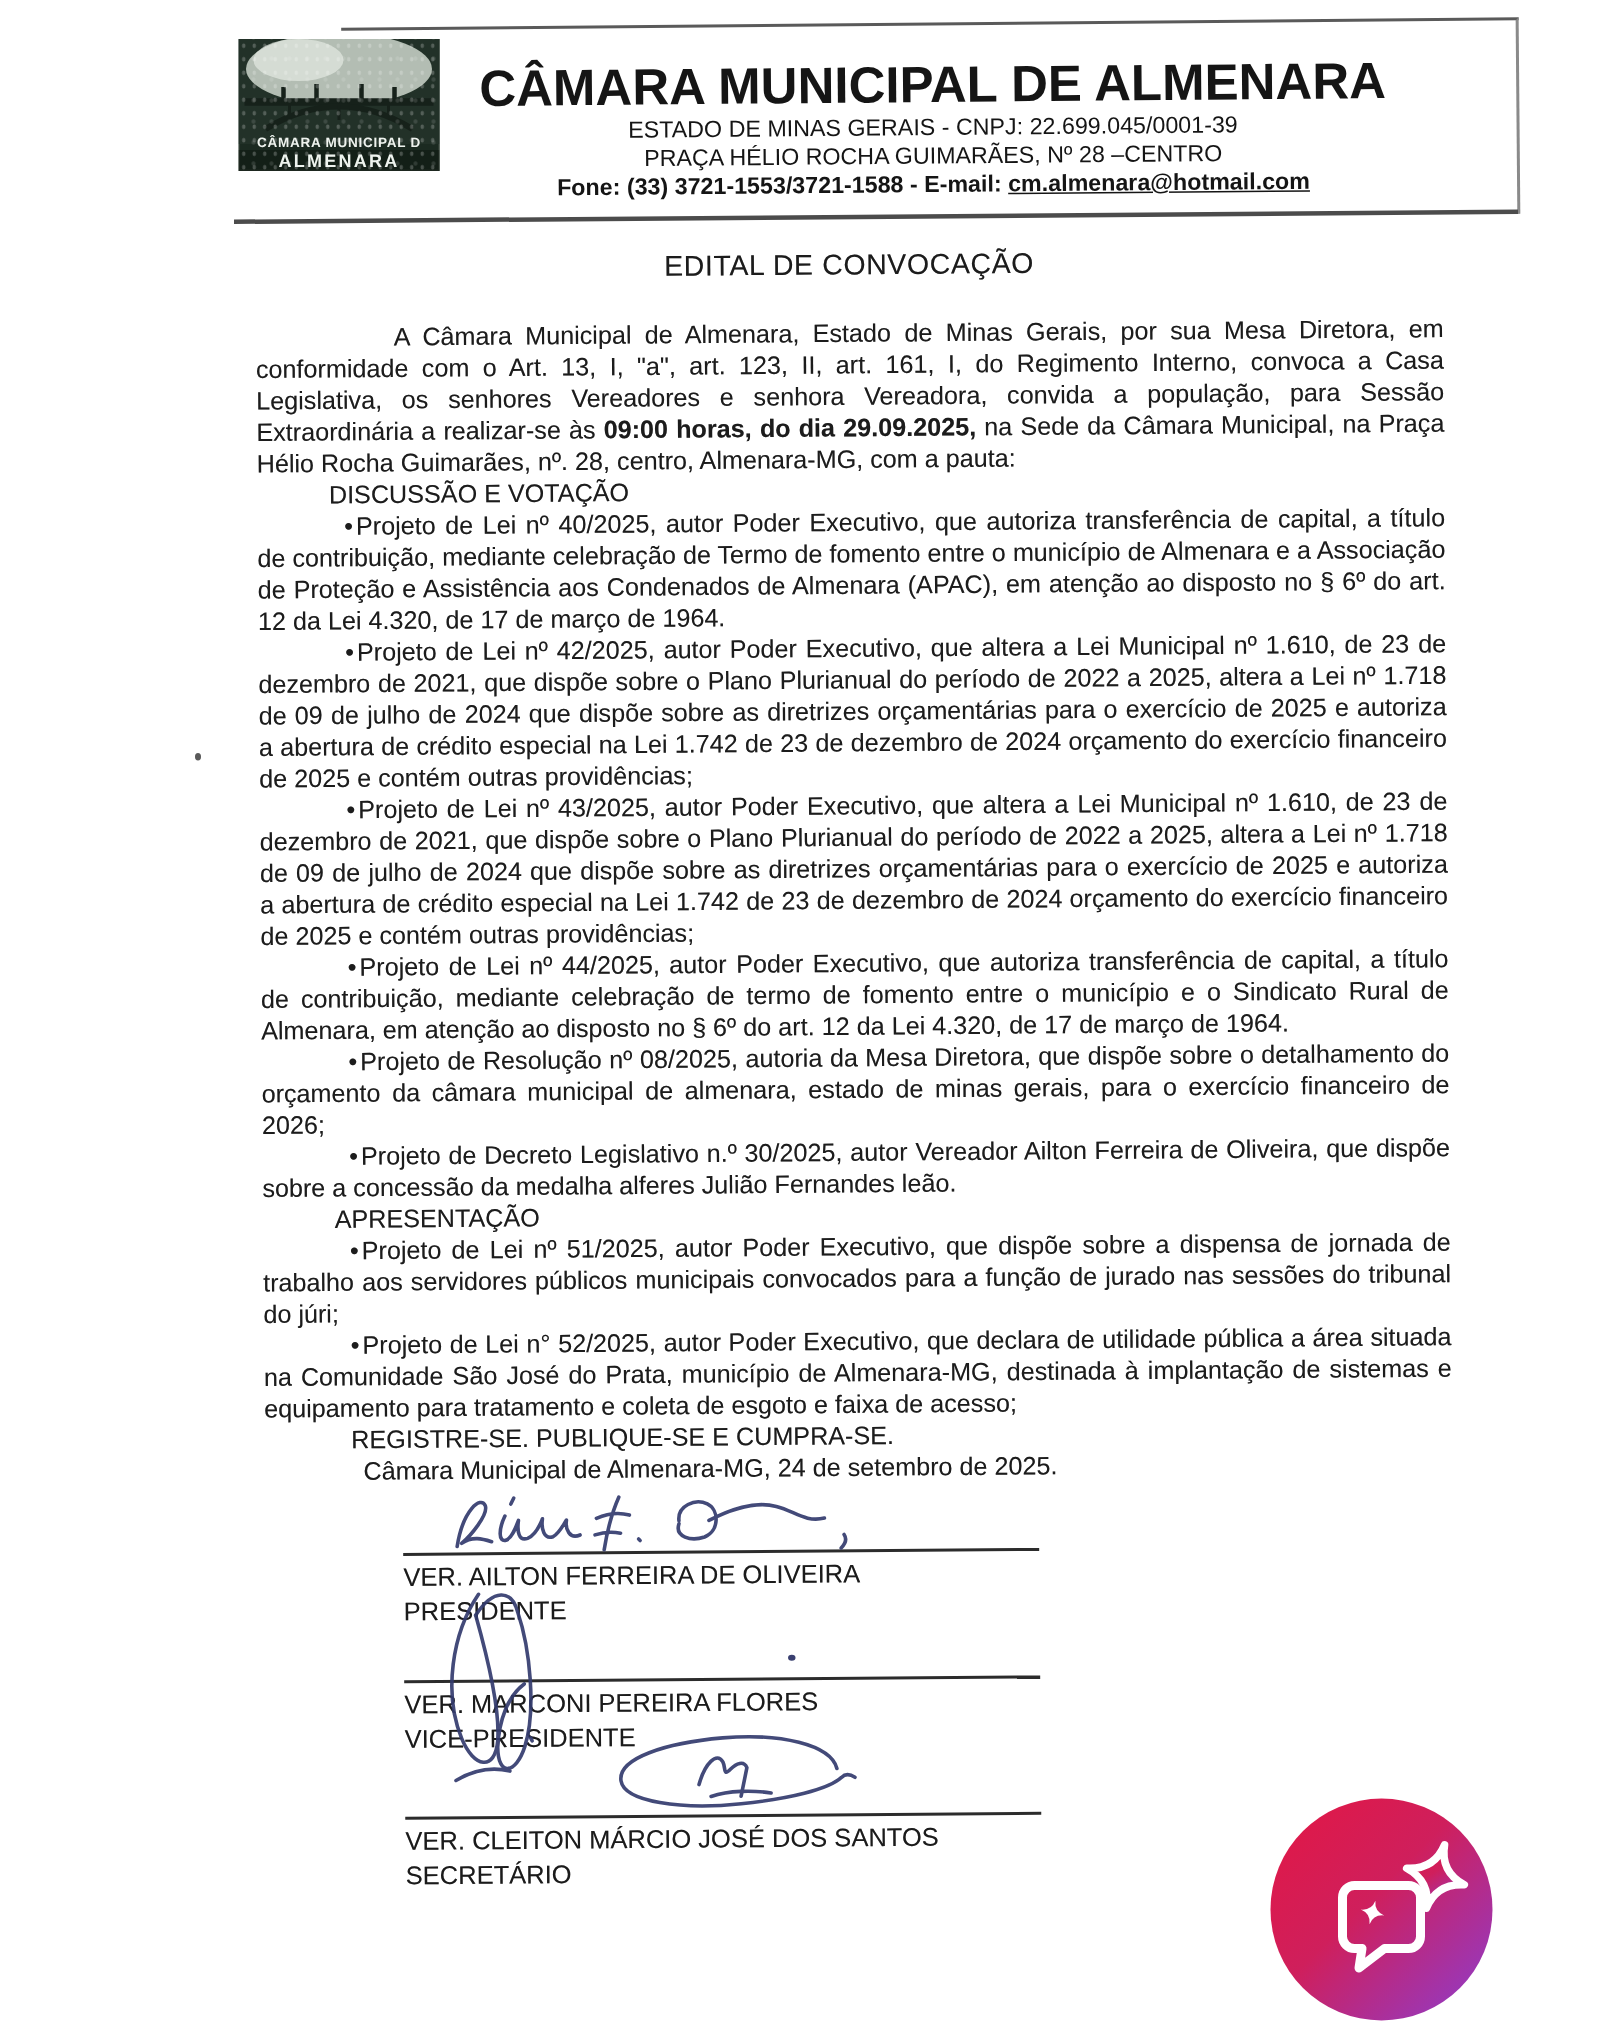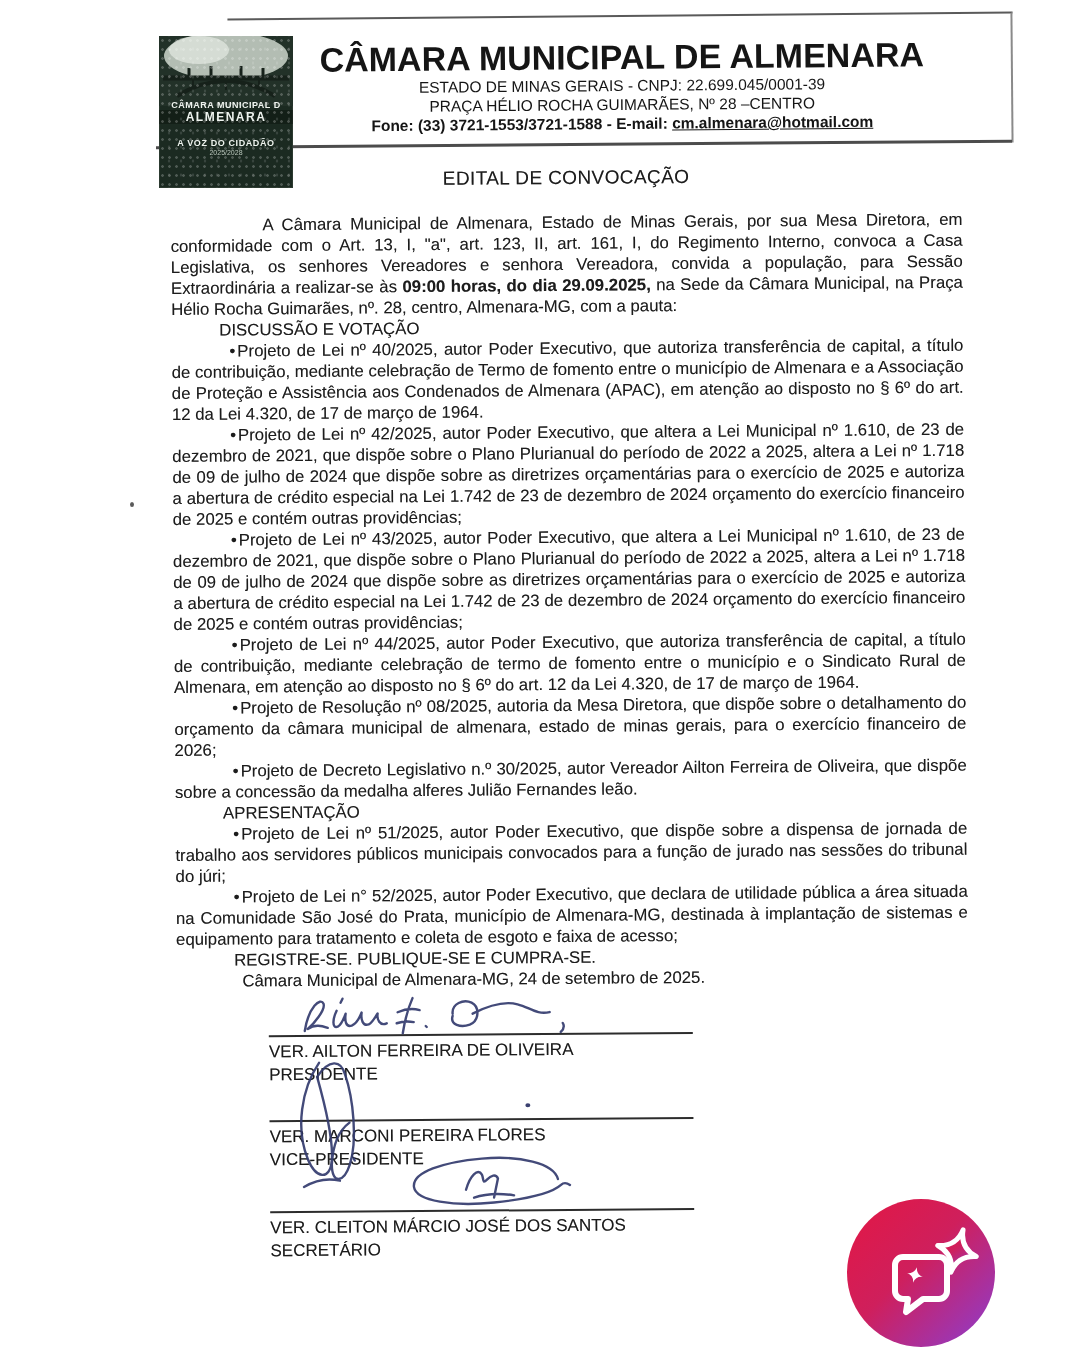--- a/index.html
+++ b/index.html
@@ -5,21 +5,21 @@
   html,body{margin:0;padding:0;background:#ffffff;}
   .page{position:relative;width:1080px;height:1350px;background:#ffffff;overflow:hidden;
         font-family:"Liberation Sans",sans-serif;color:#1d1d1d;}
 
   
   .header-box{position:absolute;left:228px;top:15px;width:783px;height:129px;
               border-top:2px solid #5a5a5a;border-right:2px solid #8a8a8a;
               transform:rotate(-0.5deg);}
   .header-bottom-rule{position:absolute;left:156px;top:143px;width:856px;height:3px;
               background:#4c4c4c;transform:rotate(-0.45deg);}
-  .logo{position:absolute;left:159px;top:36px;width:134px;height:152px;background:#1b2a21;
+  .logo{position:absolute;left:159px;top:26px;width:134px;height:88px;background:#1b2a21;
         overflow:hidden;box-shadow:0 0 0 1px #2c3a30 inset;}
   .logo-photo{position:absolute;left:0;top:0;width:134px;height:70px;}
   .logo-grain{position:absolute;inset:0;opacity:.45;pointer-events:none;
         background-image:radial-gradient(rgba(255,255,255,.5) 1px, transparent 1.4px),
                          radial-gradient(rgba(255,255,255,.28) 1px, transparent 1.6px);
         background-size:7px 9px,12px 14px;background-position:0 0,4px 6px;}
   .logo-textstack{position:absolute;left:0;right:0;top:64px;text-align:center;color:#eef3ee;}
   .logo-top{font-size:9px;font-weight:bold;letter-spacing:.5px;white-space:nowrap;}
   .logo-name{font-size:12px;font-weight:bold;letter-spacing:1.5px;white-space:nowrap;
              background:rgba(10,18,12,.45);}

